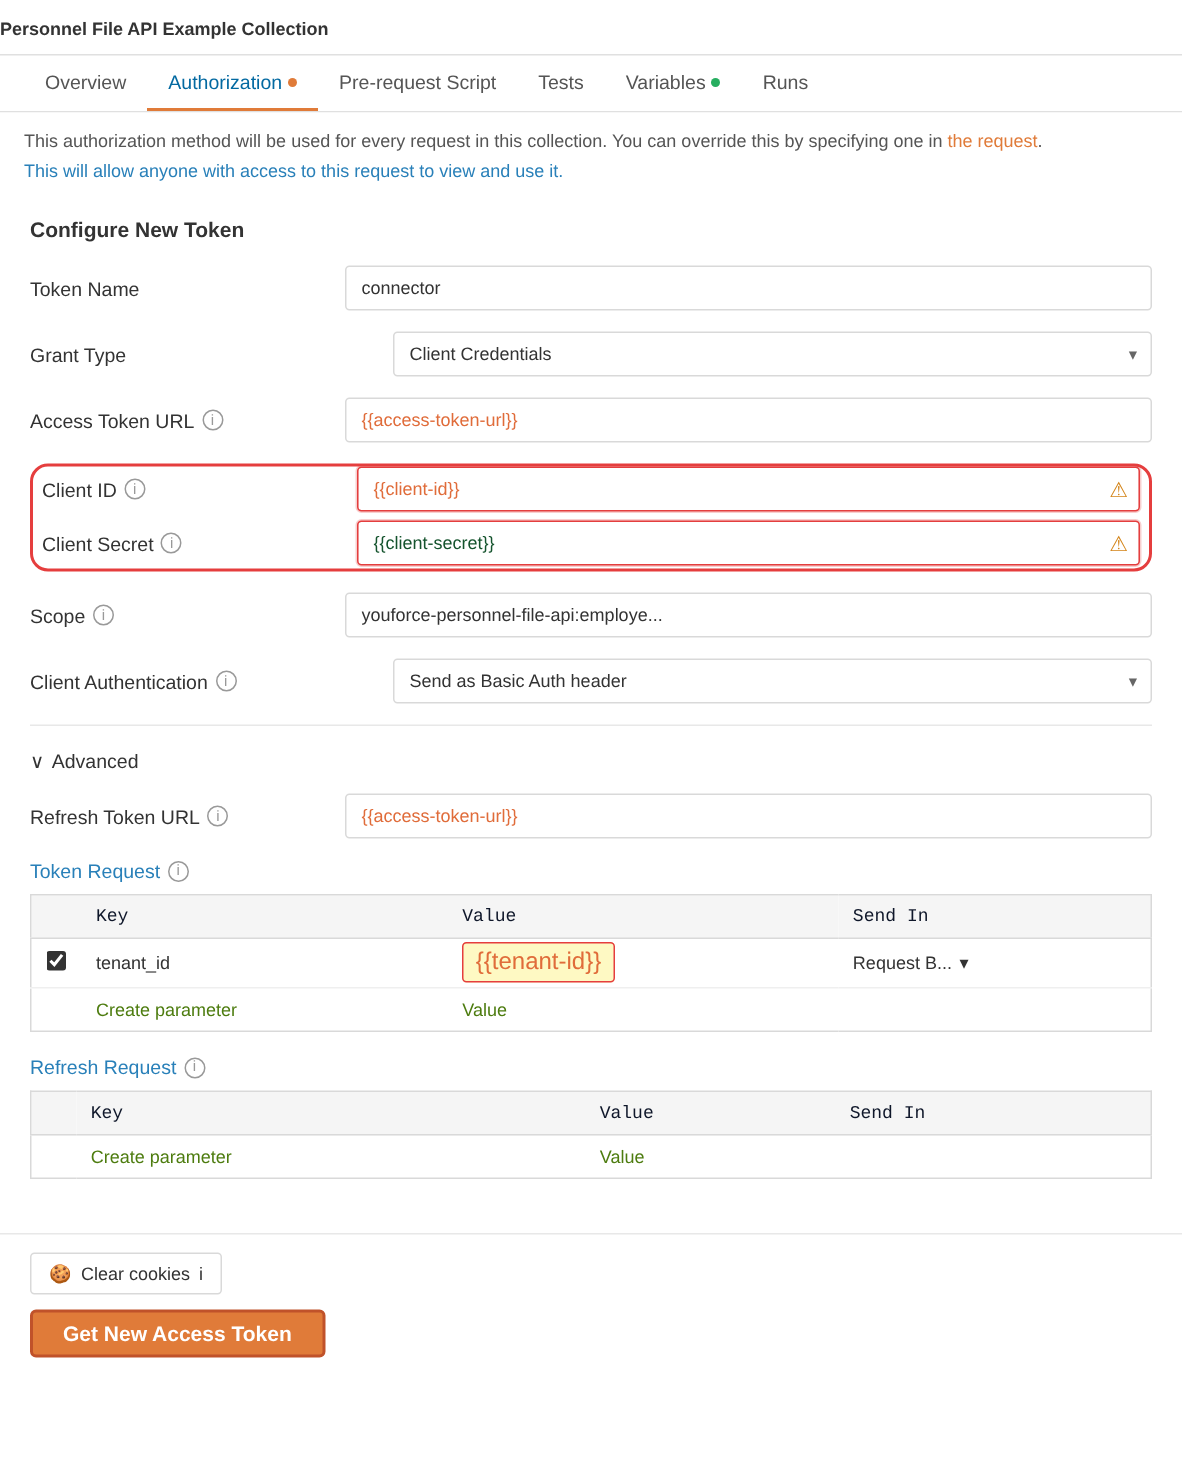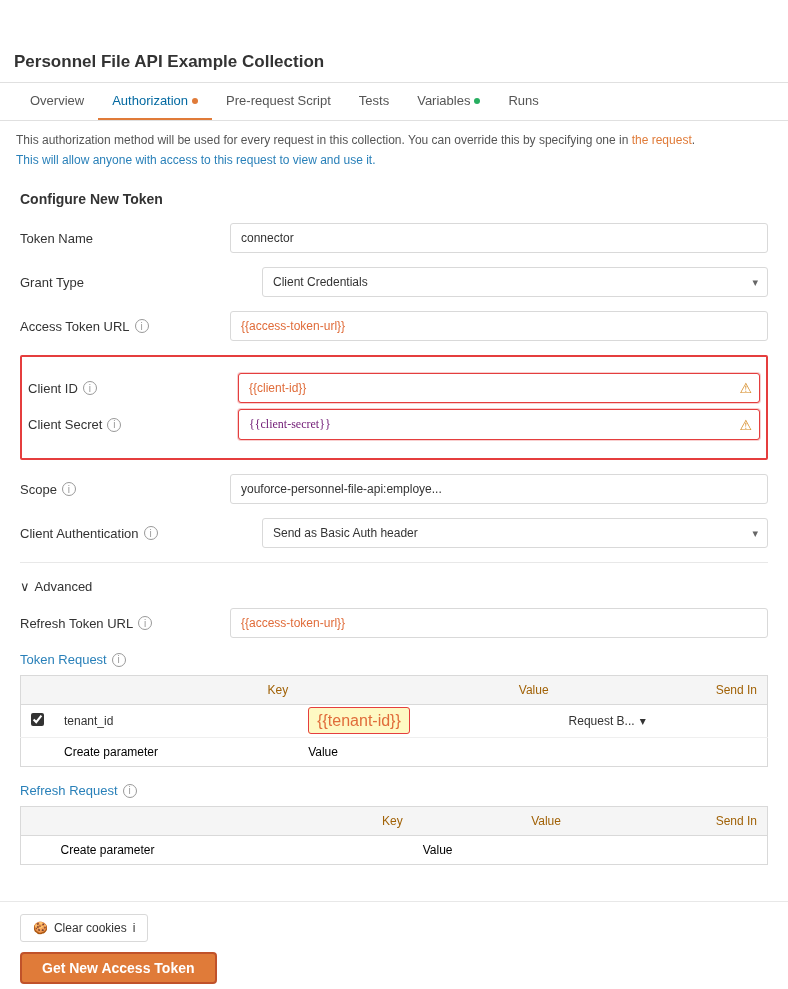--- a/index.html
+++ b/index.html
@@ -5,26 +5,25 @@
     * { box-sizing: border-box; margin: 0; padding: 0; }
     body {
       font-family: -apple-system, BlinkMacSystemFont, 'Segoe UI', sans-serif;
       font-size: 13px;
       color: #333;
       background: #fff;
       width: 788px;
       min-height: 989px;
     }
     .collection-title {
-      font-size: 17px;
+      font-size: 12px;
       font-weight: 600;
       color: #333;
-      padding: 12px 14px 10px;
+      padding: 12px 0 10px;
       border-bottom: 1px solid #e0e0e0;
-      margin-top: 40px;
     }
     .tabs {
       display: flex;
       align-items: center;
       padding: 0 16px;
       border-bottom: 1px solid #e0e0e0;
       gap: 0;
     }
     .tab {
       padding: 10px 14px;
@@ -161,22 +160,22 @@
       outline-offset: -1px;
     }
     .input-with-warning .warn-icon {
       position: absolute;
       right: 8px;
       color: #d4851a;
       font-size: 14px;
     }
     .highlighted-group {
       border: 2px solid #e53e3e;
-      border-radius: 2px;
-      padding: 16px 6px;
+      border-radius: 12px;
+      padding: 0 6px;
       margin-bottom: 14px;
     }
     .highlighted-group .form-row {
       margin-bottom: 6px;
     }
     .highlighted-group .form-row:last-child {
       margin-bottom: 2px;
     }
     .advanced-toggle {
       font-size: 13px;
@@ -220,37 +219,38 @@
     .data-table {
       width: 100%;
       border: 1px solid #d9d9d9;
       border-radius: 3px;
       border-collapse: collapse;
       font-size: 12px;
     }
     .data-table th {
       background: #f5f5f5;
       padding: 7px 10px;
-      text-align: right;
+      text-align: left;
       font-weight: 500;
-      color: #a16207;
+      color: #0f172a;
       border-bottom: 1px solid #d9d9d9;
+      font-family: Liberation Mono, monospace;
     }
     .data-table td {
       padding: 7px 10px;
       border-bottom: 1px solid #efefef;
       color: #333;
       vertical-align: middle;
       margin-top: 31px;
     }
     .data-table tr:last-child td {
       border-bottom: none;
     }
     .data-table .create-param {
-      color: #000000;
+      color: #4d7c0f;
     }
     .checkbox-cell {
       width: 30px;
       text-align: center;
     }
     .checkbox-cell input[type="checkbox"] {
       accent-color: #333;
       cursor: pointer;
     }
     .tenant-value {
@@ -394,21 +394,21 @@
         <span class="warn-icon">⚠</span>
       </div>
     </div>
 
     <div class="form-row">
       <div class="form-label">
         <span>Client Secret</span>
         <span class="info-icon">i</span>
       </div>
       <div class="input-with-warning">
-        <input type="text" value="{{client-secret}}" style="color: #701a75; font-family: Liberation Serif, serif;">
+        <input type="text" value="{{client-secret}}" style="color: #14532d;">
         <span class="warn-icon">⚠</span>
       </div>
     </div>
   </div>
 
   <div class="form-row">
     <div class="form-label">
       <span>Scope</span>
       <span class="info-icon">i</span>
     </div>

